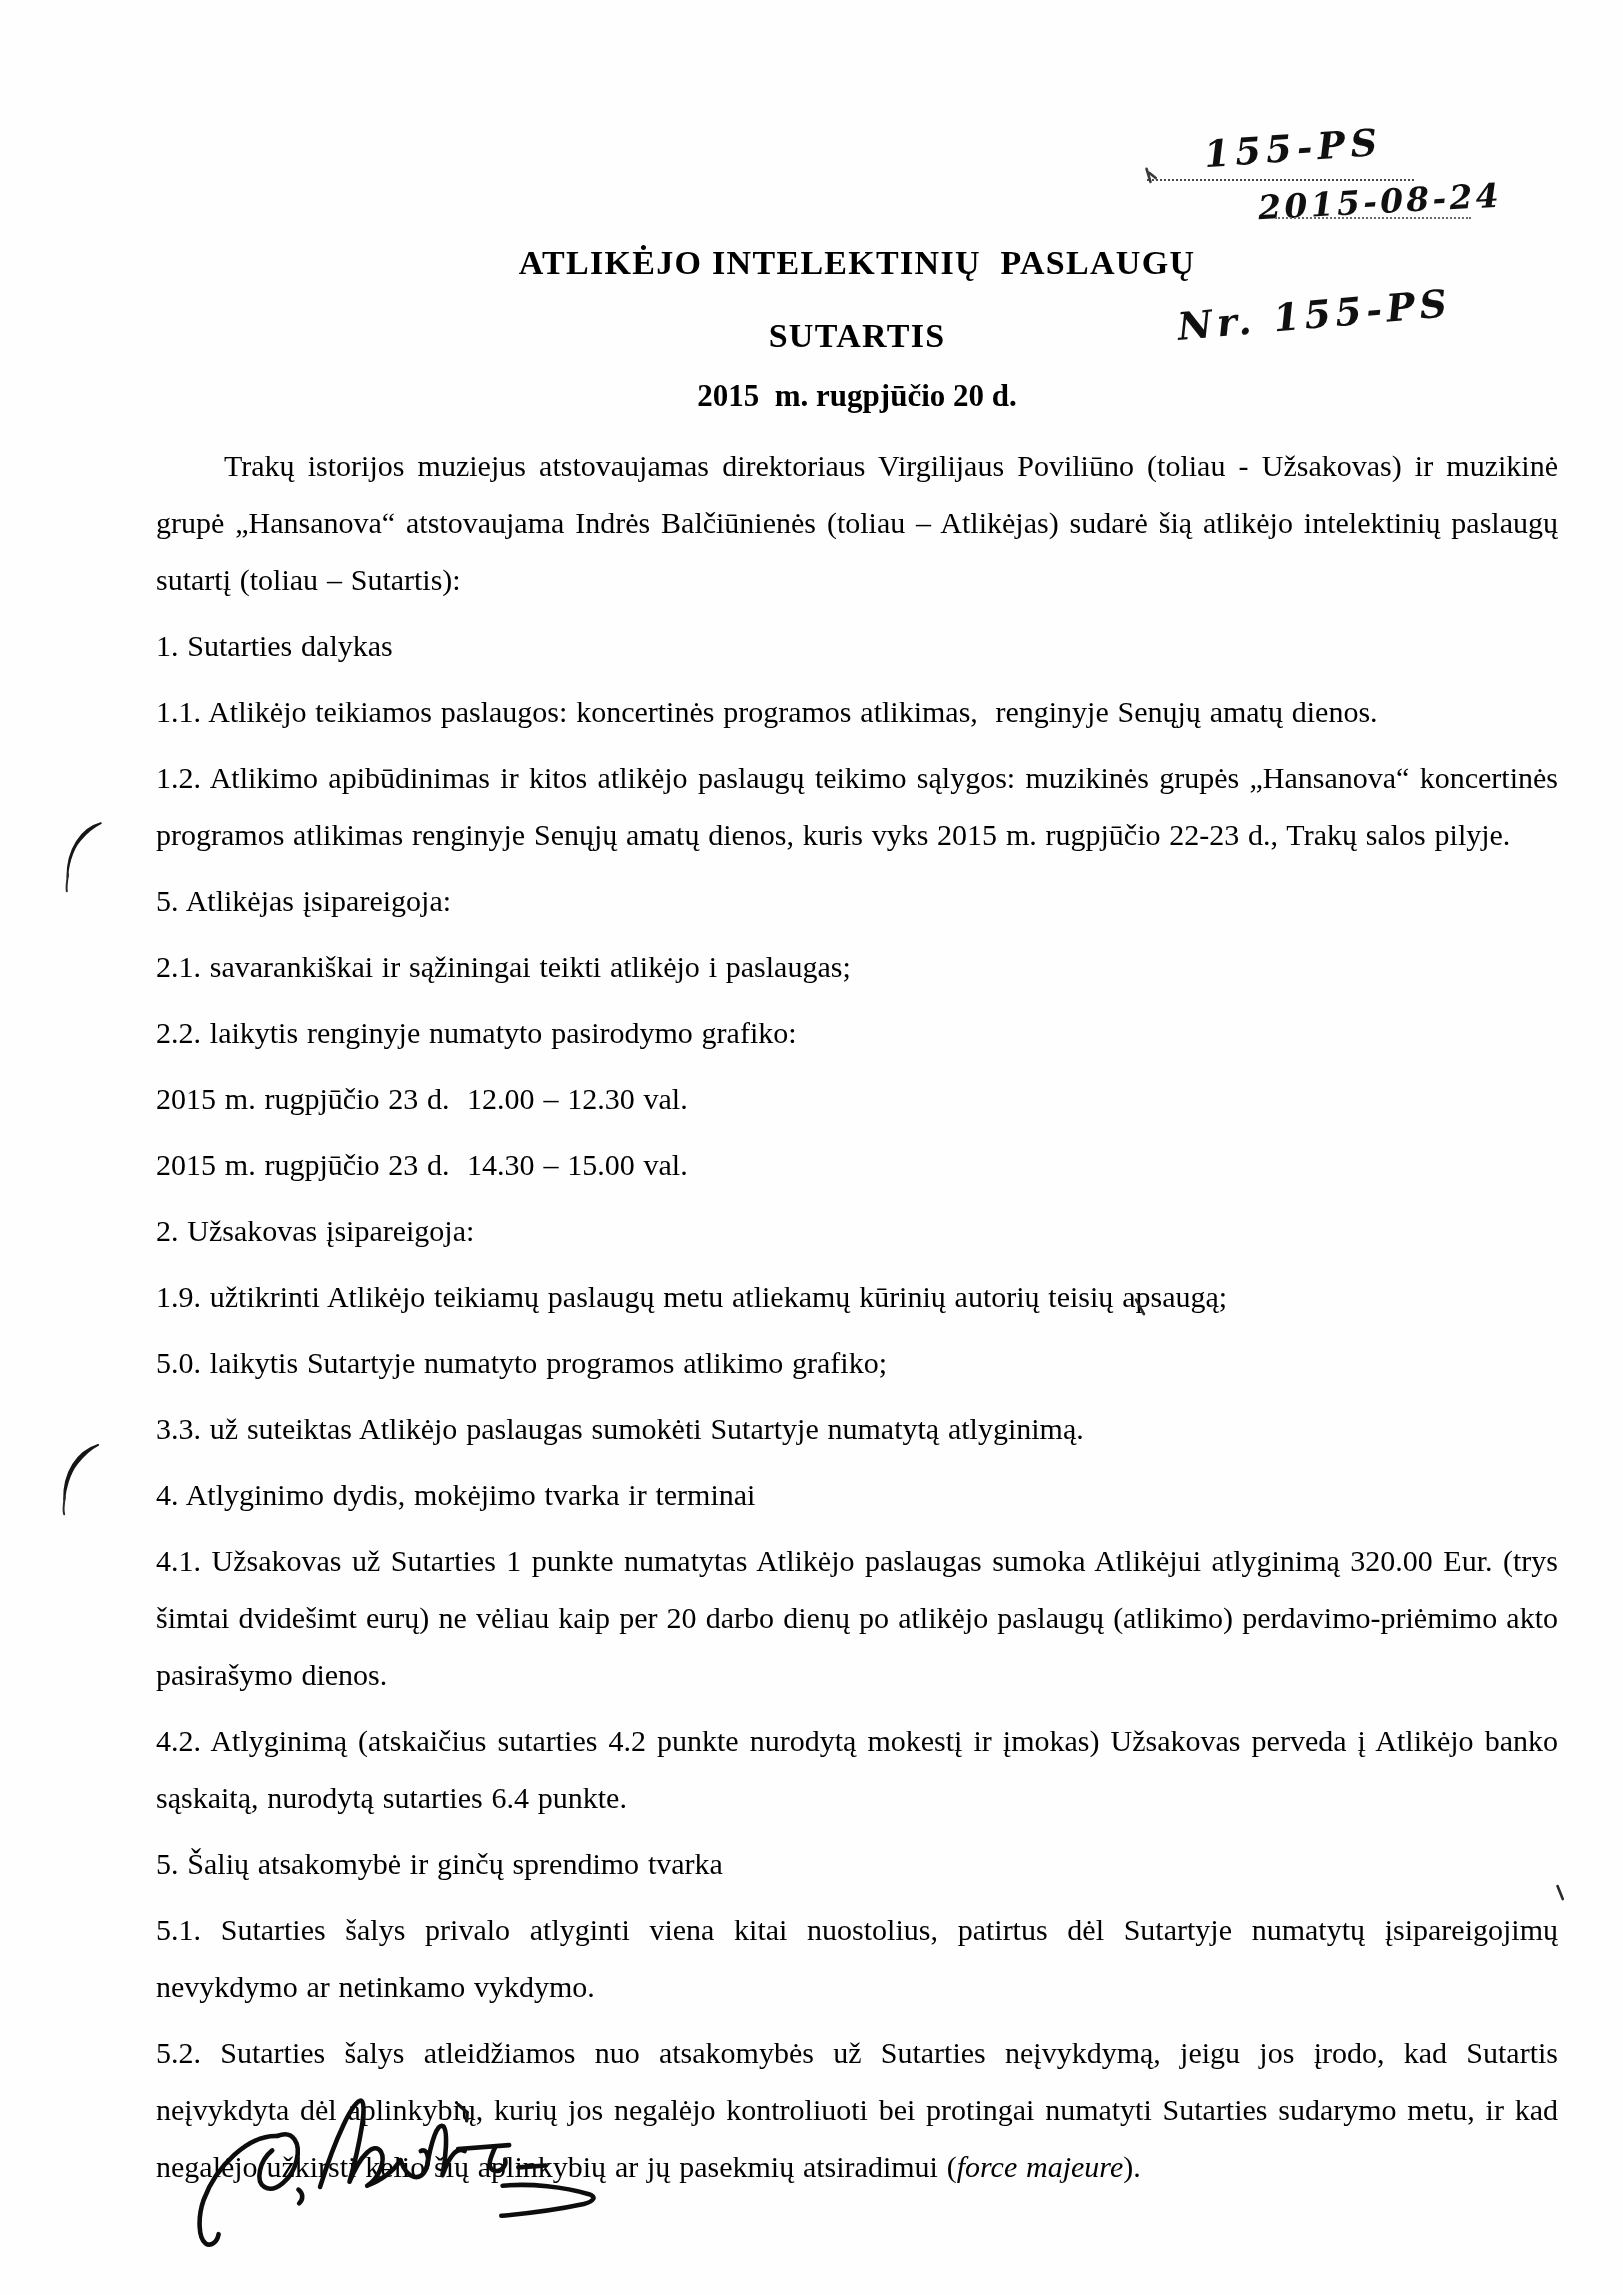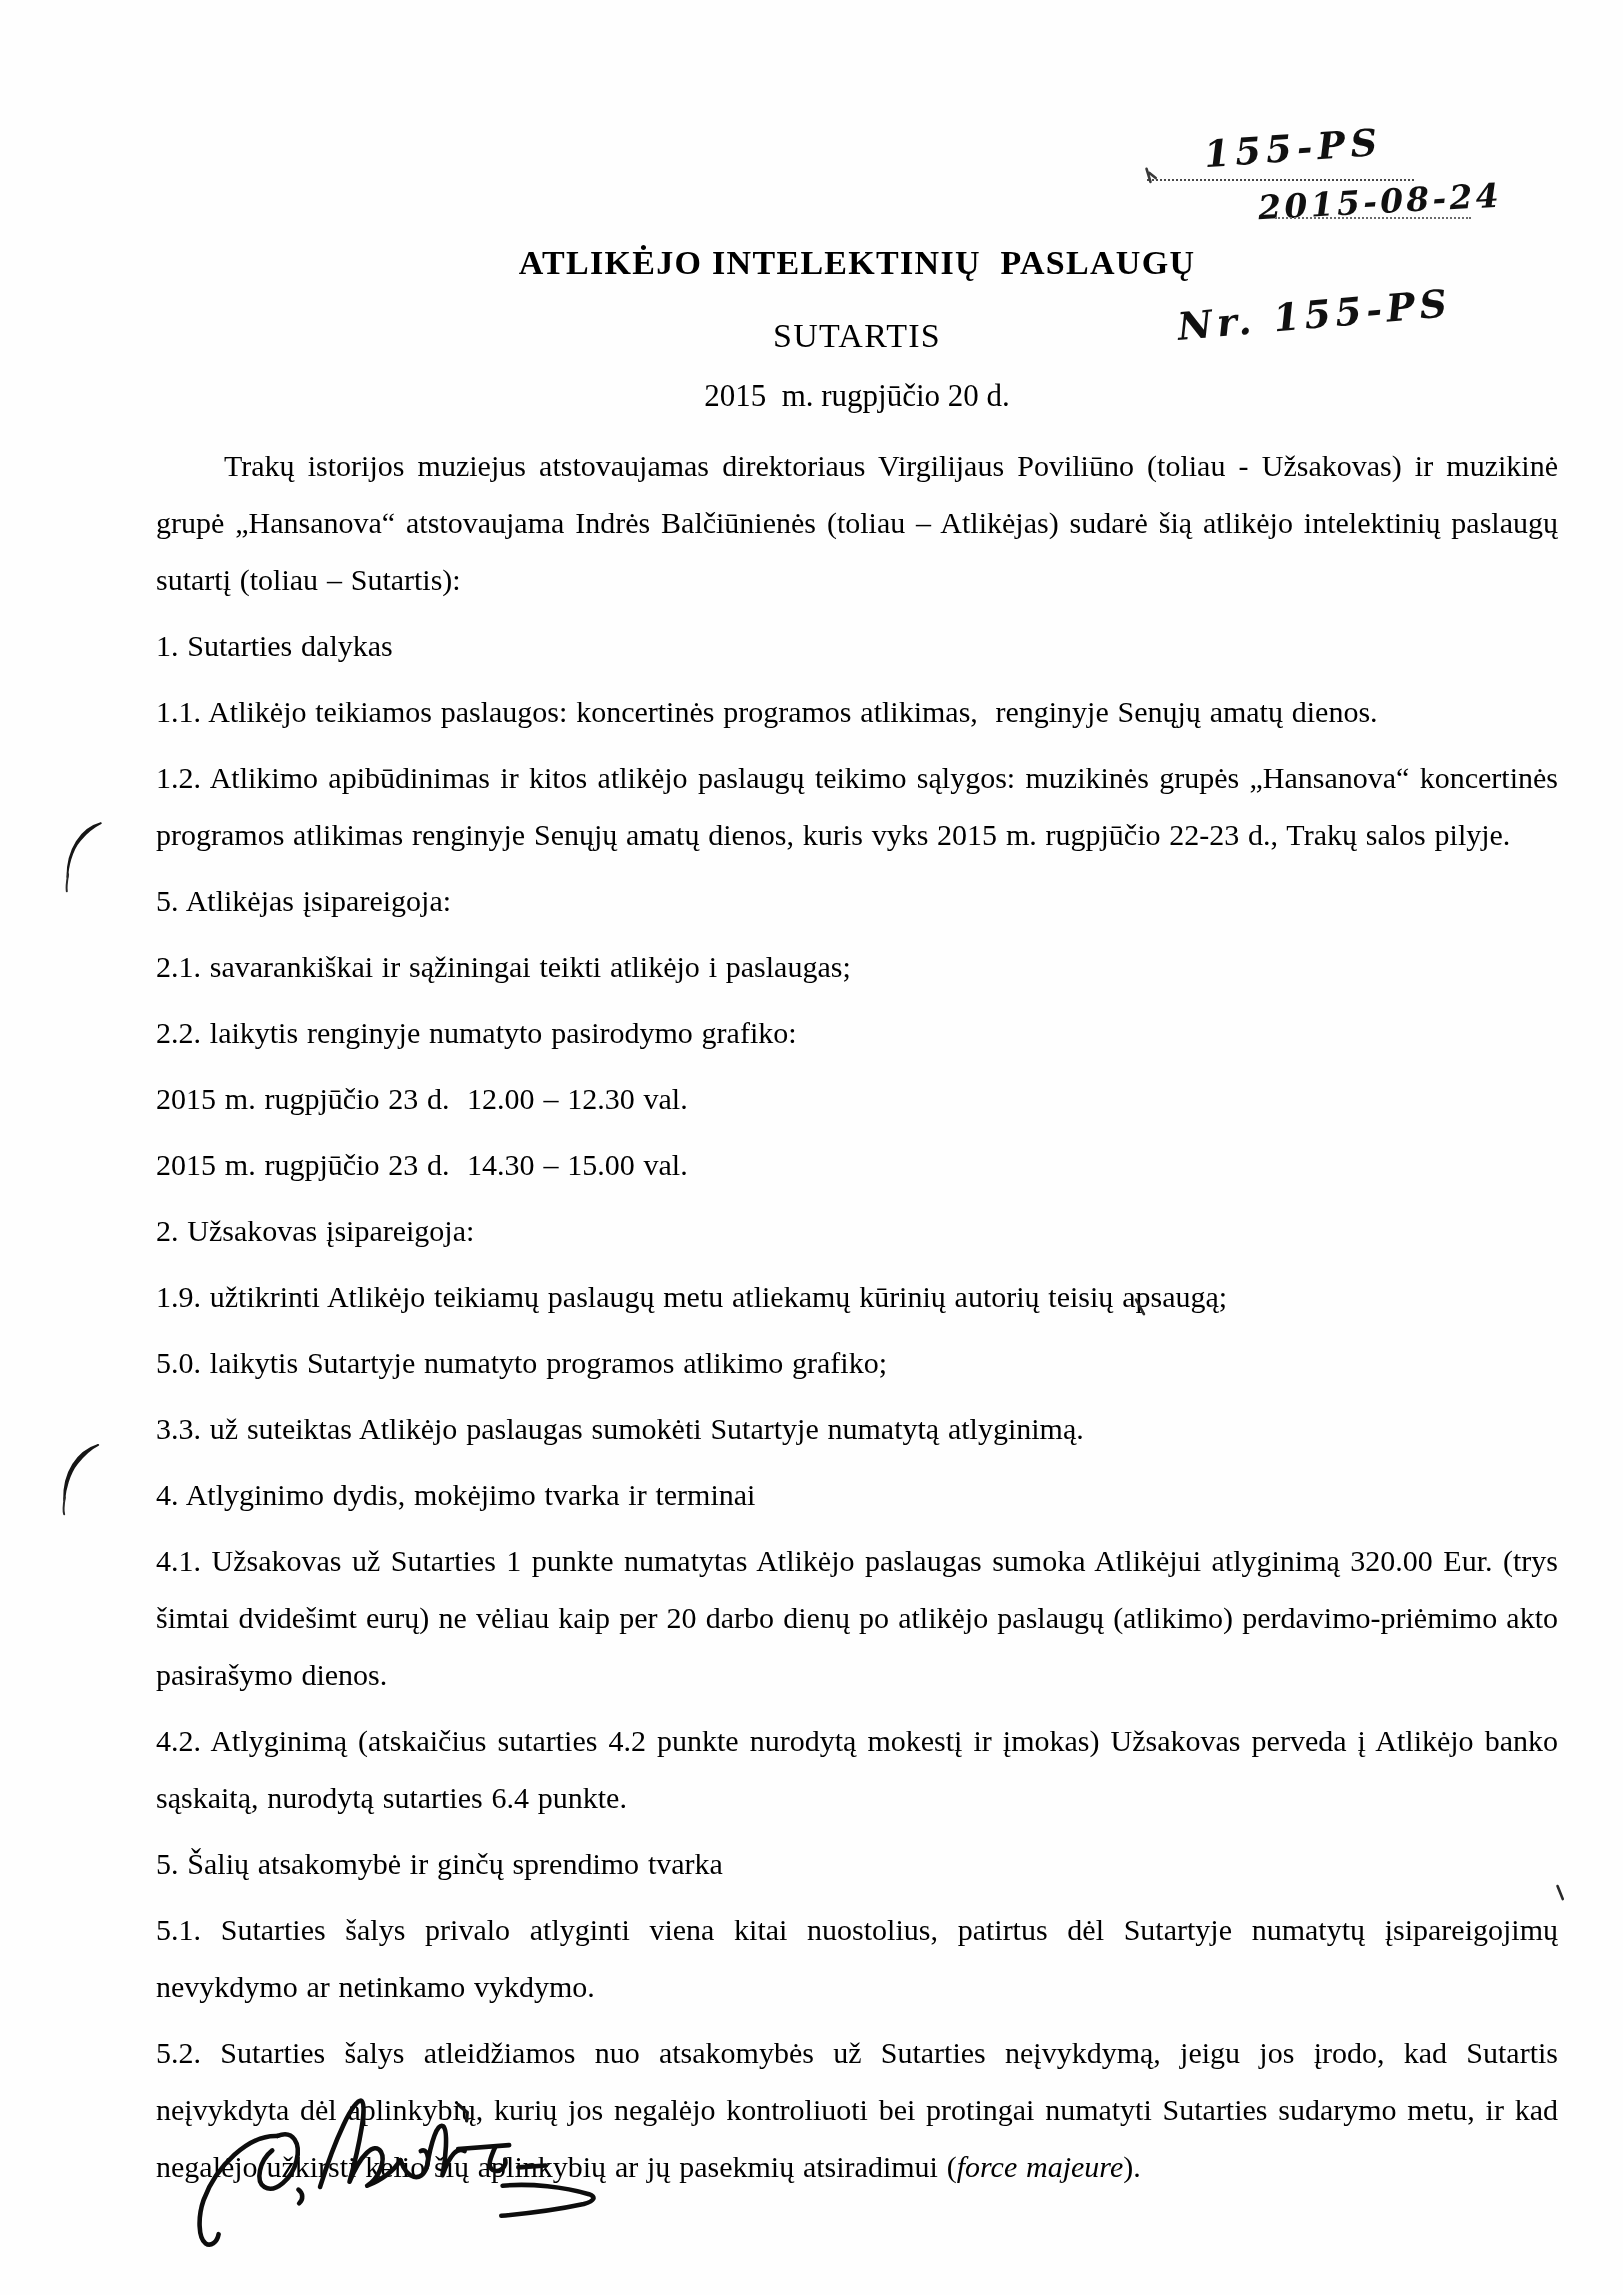--- a/index.html
+++ b/index.html
@@ -59,22 +59,22 @@
 
   
   .title-line {
     position: absolute;
     left: 147px;
     width: 1420px;
     text-align: center;
     white-space: pre;
   }
   .title-1 { top: 244px; font-size: 34px; font-weight: 700; letter-spacing: 1.3px; }
-  .title-2 { top: 317px; font-size: 34px; font-weight: 400; letter-spacing: 1.3px; }
-  .title-date { top: 378px; font-size: 31px; font-weight: 400; }
+  .title-2 { top: 317px; font-size: 34px; font-weight: 700; letter-spacing: 1.3px; }
+  .title-date { top: 378px; font-size: 31px; font-weight: 700; }
 
   
   .flow {
     position: absolute;
     left: 147px;
     top: 428px;
     width: 1420px;
     font-size: 30px;
     line-height: 57px;
     word-spacing: 1.3px;

